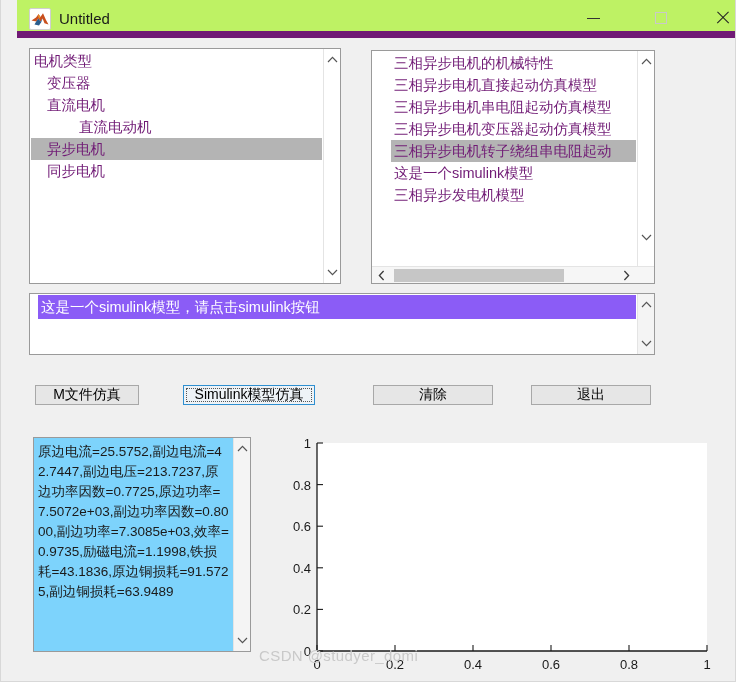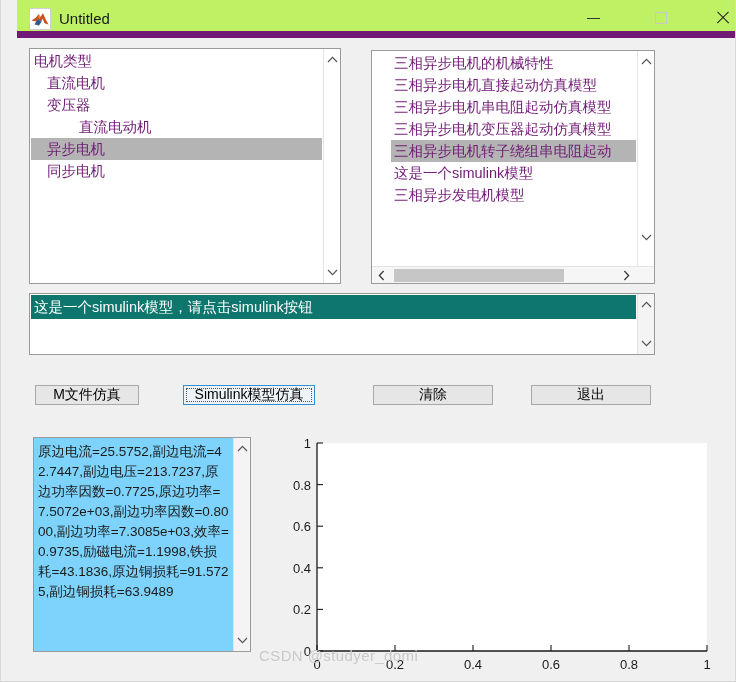--- a/index.html
+++ b/index.html
@@ -106,21 +106,21 @@
   .lb-item {
     font-size: 14.5px;
     line-height: 22px;
     height: 22px;
     color: #701a75;
     white-space: nowrap;
     padding-left: 3px;
     box-sizing: border-box;
   }
   .lb-item.sel-gray { background: #b4b4b4; }
-  .lb-item.sel-blue { background: #0f766e; color: #ffffff; }
+  .lb-item.sel-blue { background: #8b5cf6; color: #ffffff; margin-left: 7px; }
   .ind1 { padding-left: 16px; }
   .ind2 { padding-left: 48px; }
 
   
   .vscroll {
     position: absolute;
     top: 0; right: 0;
     width: 17px;
     height: 100%;
     background: #ffffff;
@@ -255,22 +255,22 @@
       <div class="glyph-max"></div>
     </div>
     <div class="winbtn close">
       <div class="glyph-close"></div>
     </div>
   </div>
 
   <div class="listbox" style="left:28px; top:48px; width:312px; height:236px;">
     <div class="lb-items" style="bottom:1px;">
       <div class="lb-item">电机类型</div>
+      <div class="lb-item ind1">变压器</div>
       <div class="lb-item ind1">直流电机</div>
-      <div class="lb-item ind1">变压器</div>
       <div class="lb-item ind2">直流电动机</div>
       <div class="lb-item ind1 sel-gray">异步电机</div>
       <div class="lb-item ind1">同步电机</div>
     </div>
     <div class="vscroll">
       <div class="sb-arrow up">
         <svg width="11" height="7" viewBox="0 0 11 7">
             <path d="M1 6 L5.5 1.4 L10 6" fill="none" stroke="#555" stroke-width="1.2"></path>
           </svg>
       </div>

